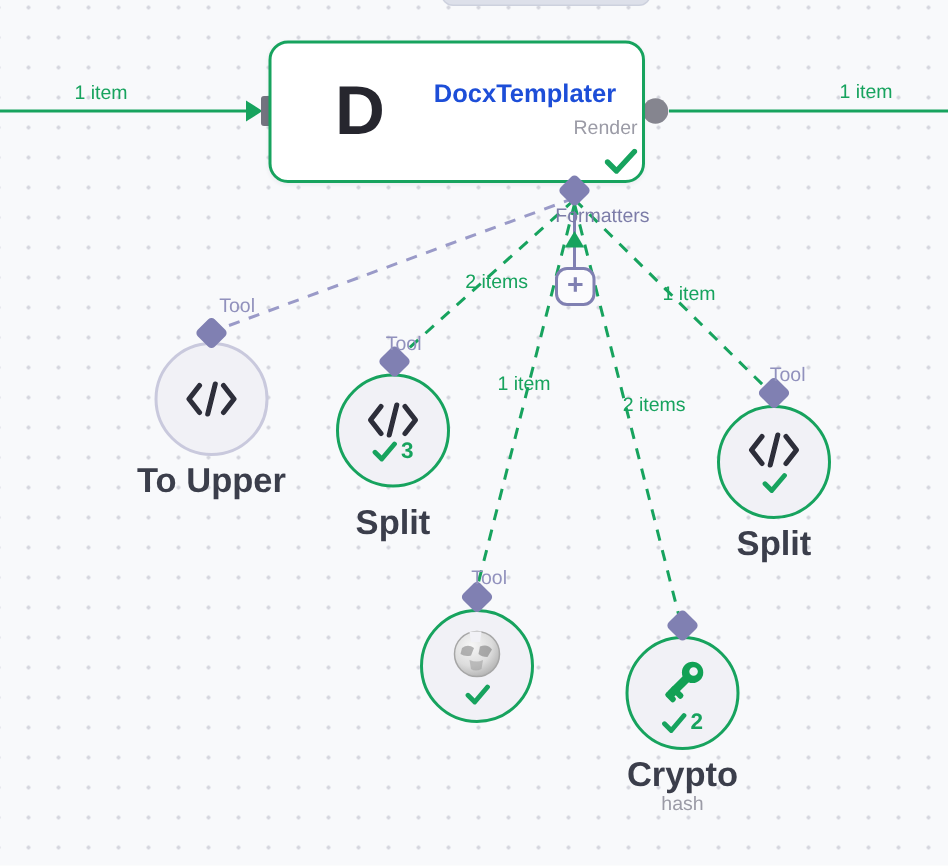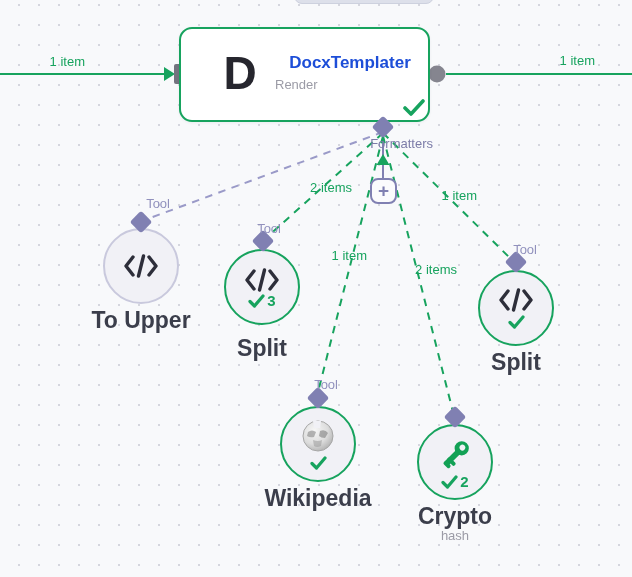--- a/index.html
+++ b/index.html
@@ -24,21 +24,21 @@
 
   .offscreen-partial{position:absolute;left:294px;top:-10px;width:140px;height:14px;
     background:#dde0ea;border:1px solid #cdd1de;border-radius:0 0 8px 8px;z-index:2;}
 
   .main-node{position:absolute;left:179px;top:27px;width:251px;height:95px;background:var(--node-bg);
     border:2px solid var(--green);border-radius:13px;z-index:2;box-shadow:0 1px 3px rgba(40,40,60,.06);}
   .node-initial{position:absolute;left:26px;top:14px;width:66px;text-align:center;
     font-size:46px;font-weight:bold;color:#26262e;line-height:60px;}
   .node-title{position:absolute;left:94px;top:24px;width:150px;text-align:center;
     font-size:17px;font-weight:bold;color:#1d4ed8;}
-  .node-subtitle{position:absolute;left:94px;top:48px;width:150px;text-align:left;
+  .node-subtitle{position:absolute;left:94px;top:48px;width:150px;text-align:right;
     font-size:13px;color:var(--muted);}
   .node-check{position:absolute;left:222px;top:70px;}
 
   .diamond{position:absolute;width:16px;height:16px;background:var(--slate);
     border-radius:3px;transform:rotate(45deg);z-index:3;}
   .d-formatters{left:375px;top:119px;}
   .d-toupper{left:133px;top:214px;}
   .d-split{left:255px;top:233px;}
   .d-wiki{left:310px;top:390px;}
   .d-crypto{left:447px;top:409px;}
@@ -184,21 +184,20 @@
       <circle cx="18" cy="18" r="15" fill="url(#wgrad)" stroke="#a6a6a6" stroke-width="1"></circle>
       <path d="M13,3 L21,3 L20,10 L14,10 Z" fill="#f1f1f6"></path>
       <path d="M8,14 q4,-3 8,0 l-2,5 q-4,1 -7,-1 Z" fill="#8f8f8f" opacity="0.65"></path>
       <path d="M20,13 q5,-2 8,2 l-3,5 q-4,0 -6,-2 Z" fill="#7e7e7e" opacity="0.6"></path>
       <path d="M13,22 q5,2 9,0 l-1,6 q-4,2 -7,0 Z" fill="#9a9a9a" opacity="0.55"></path>
     </svg>
     <svg width="17" height="14" viewBox="0 0 17 14" style="margin-top:2px">
       <polyline points="2,7.5 6.5,12 15,2" fill="none" stroke="#17a35e" stroke-width="3.2" stroke-linecap="round" stroke-linejoin="round"></polyline>
     </svg>
   </div>
-  <div class="node-label nl-wiki">Wikipedia</div>
 
   <div class="tool-circle c-crypto">
     <svg width="40" height="38" viewBox="0 0 40 40">
       <g transform="rotate(45 20 20)">
         <circle cx="20" cy="10" r="7.5" fill="#12a155"></circle>
         <circle cx="20" cy="9" r="3" fill="#f1f1f6"></circle>
         <rect x="17" y="15" width="6" height="18" rx="1.5" fill="#12a155"></rect>
         <rect x="17" y="25.5" width="10.5" height="4.2" rx="1.8" fill="#12a155"></rect>
         <rect x="17" y="31" width="8.5" height="4.2" rx="1.8" fill="#12a155"></rect>
       </g>

